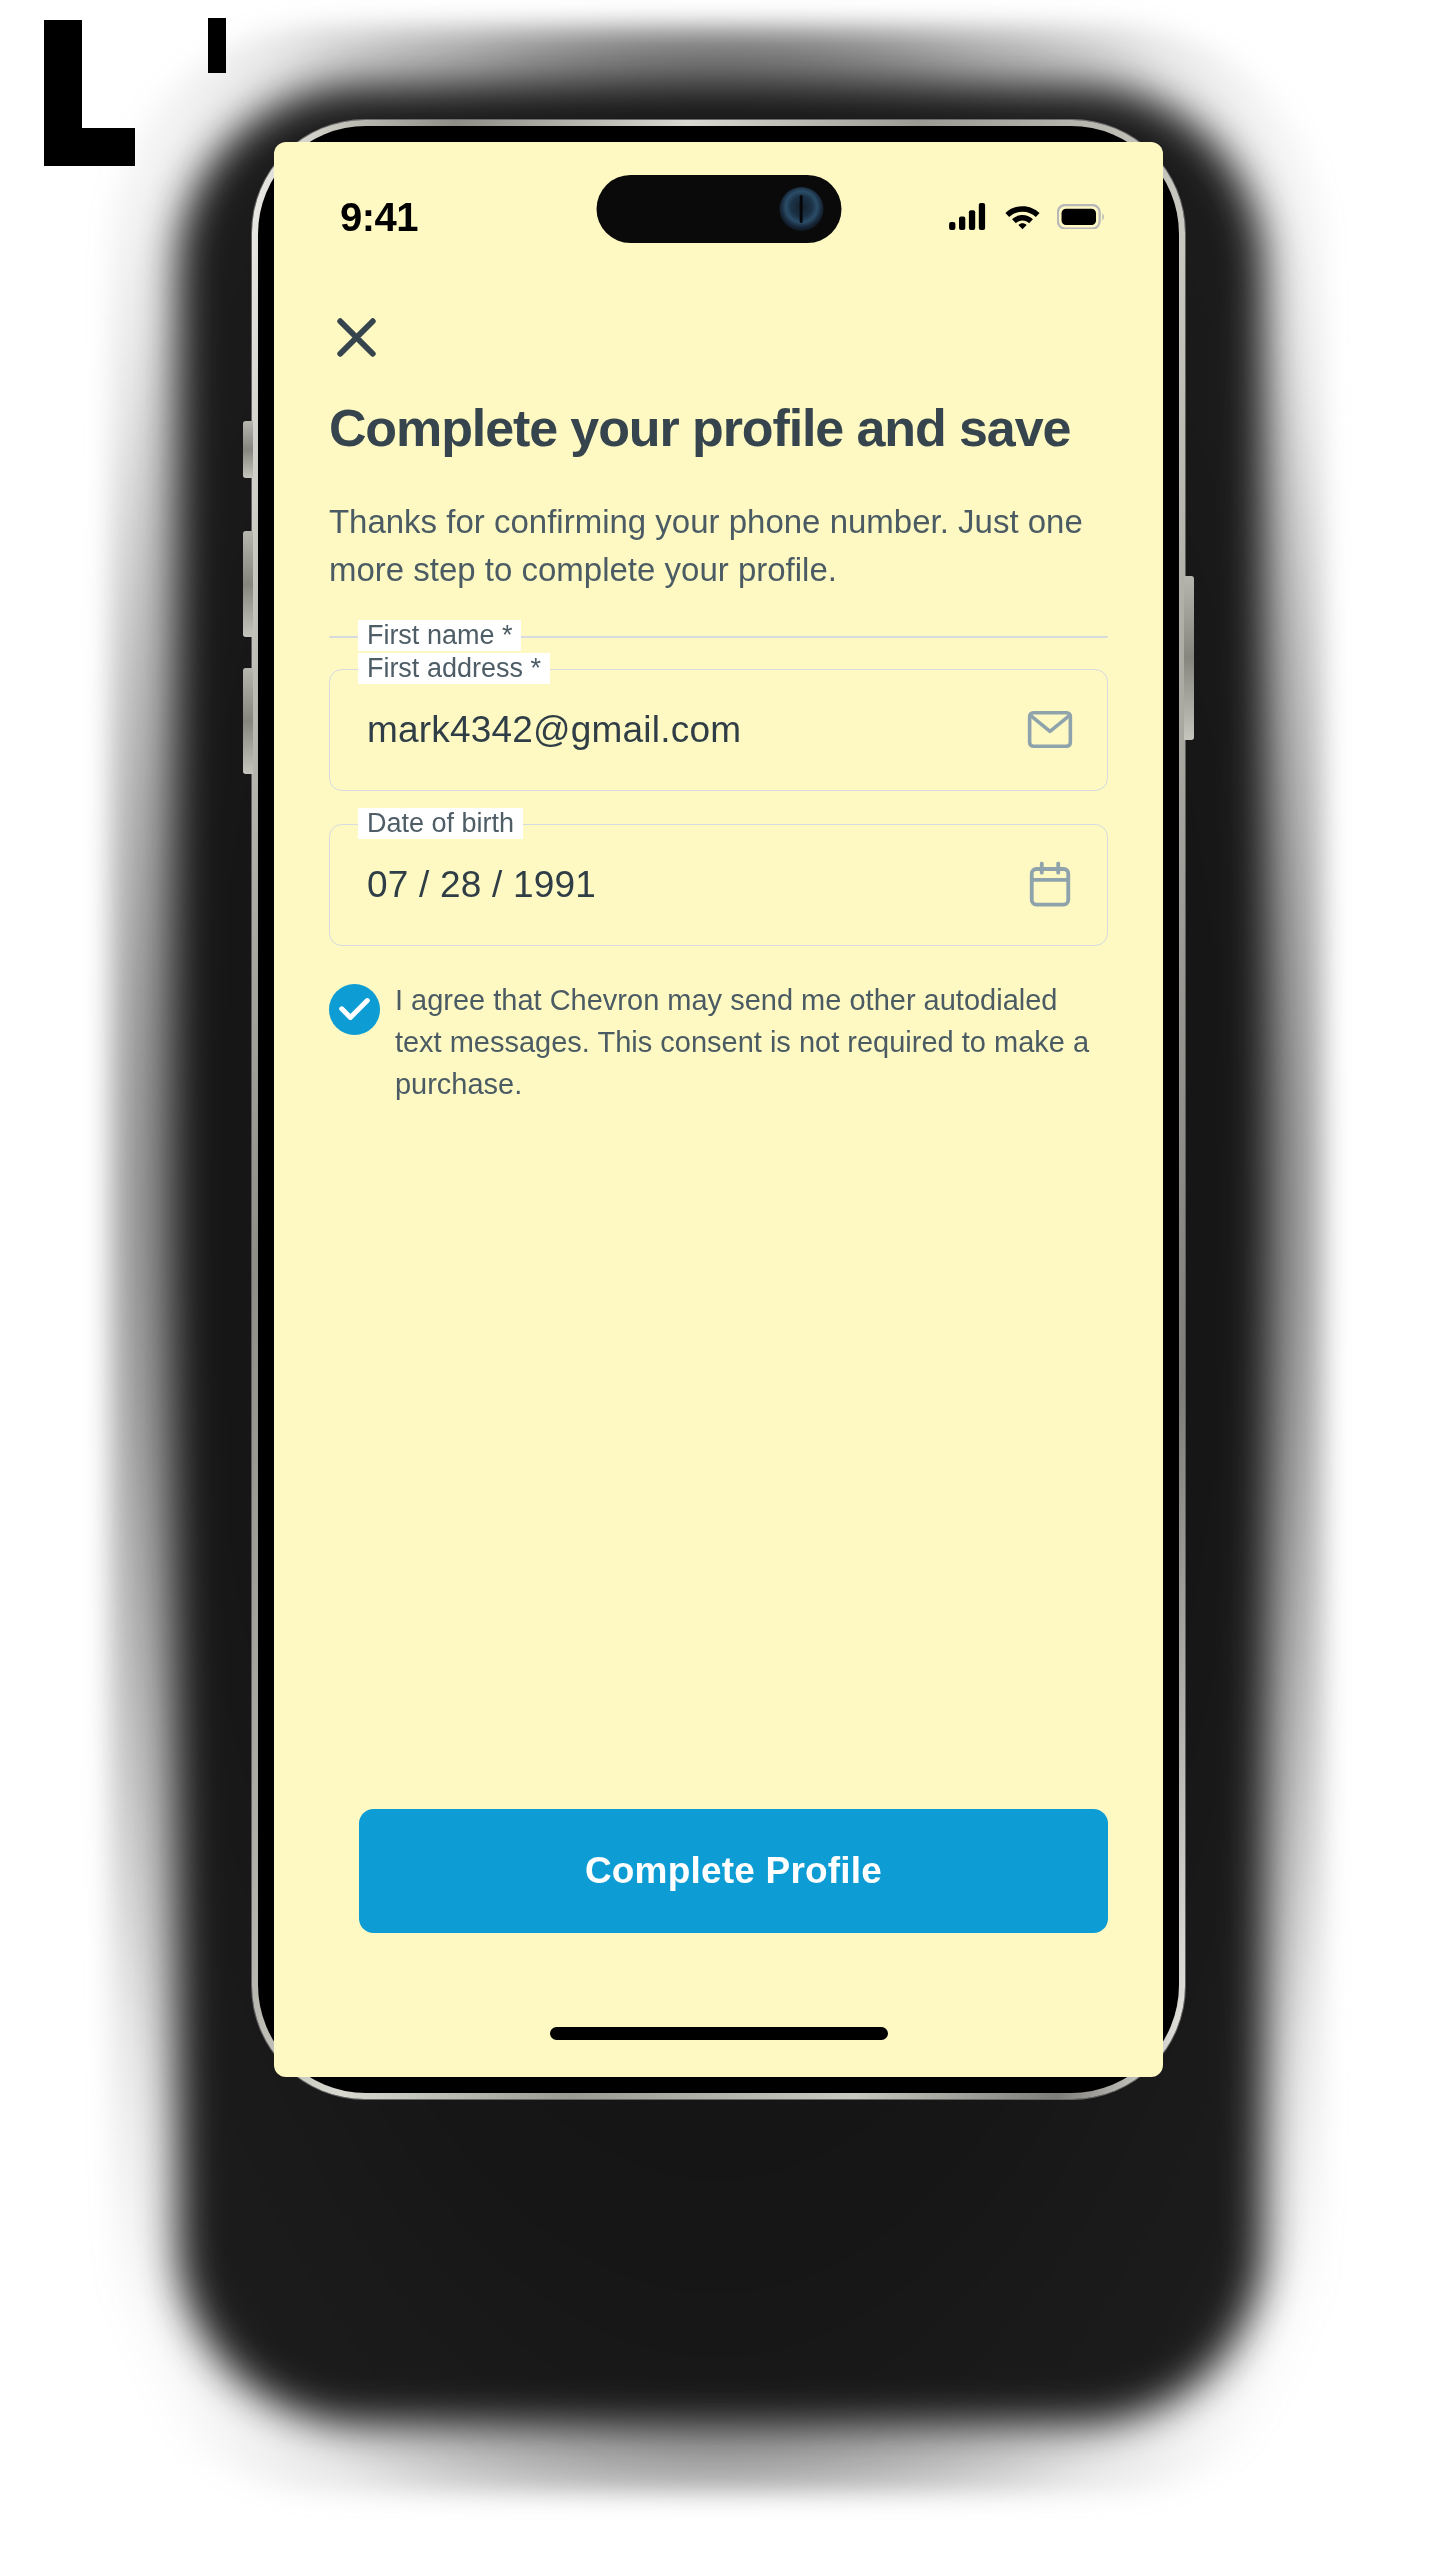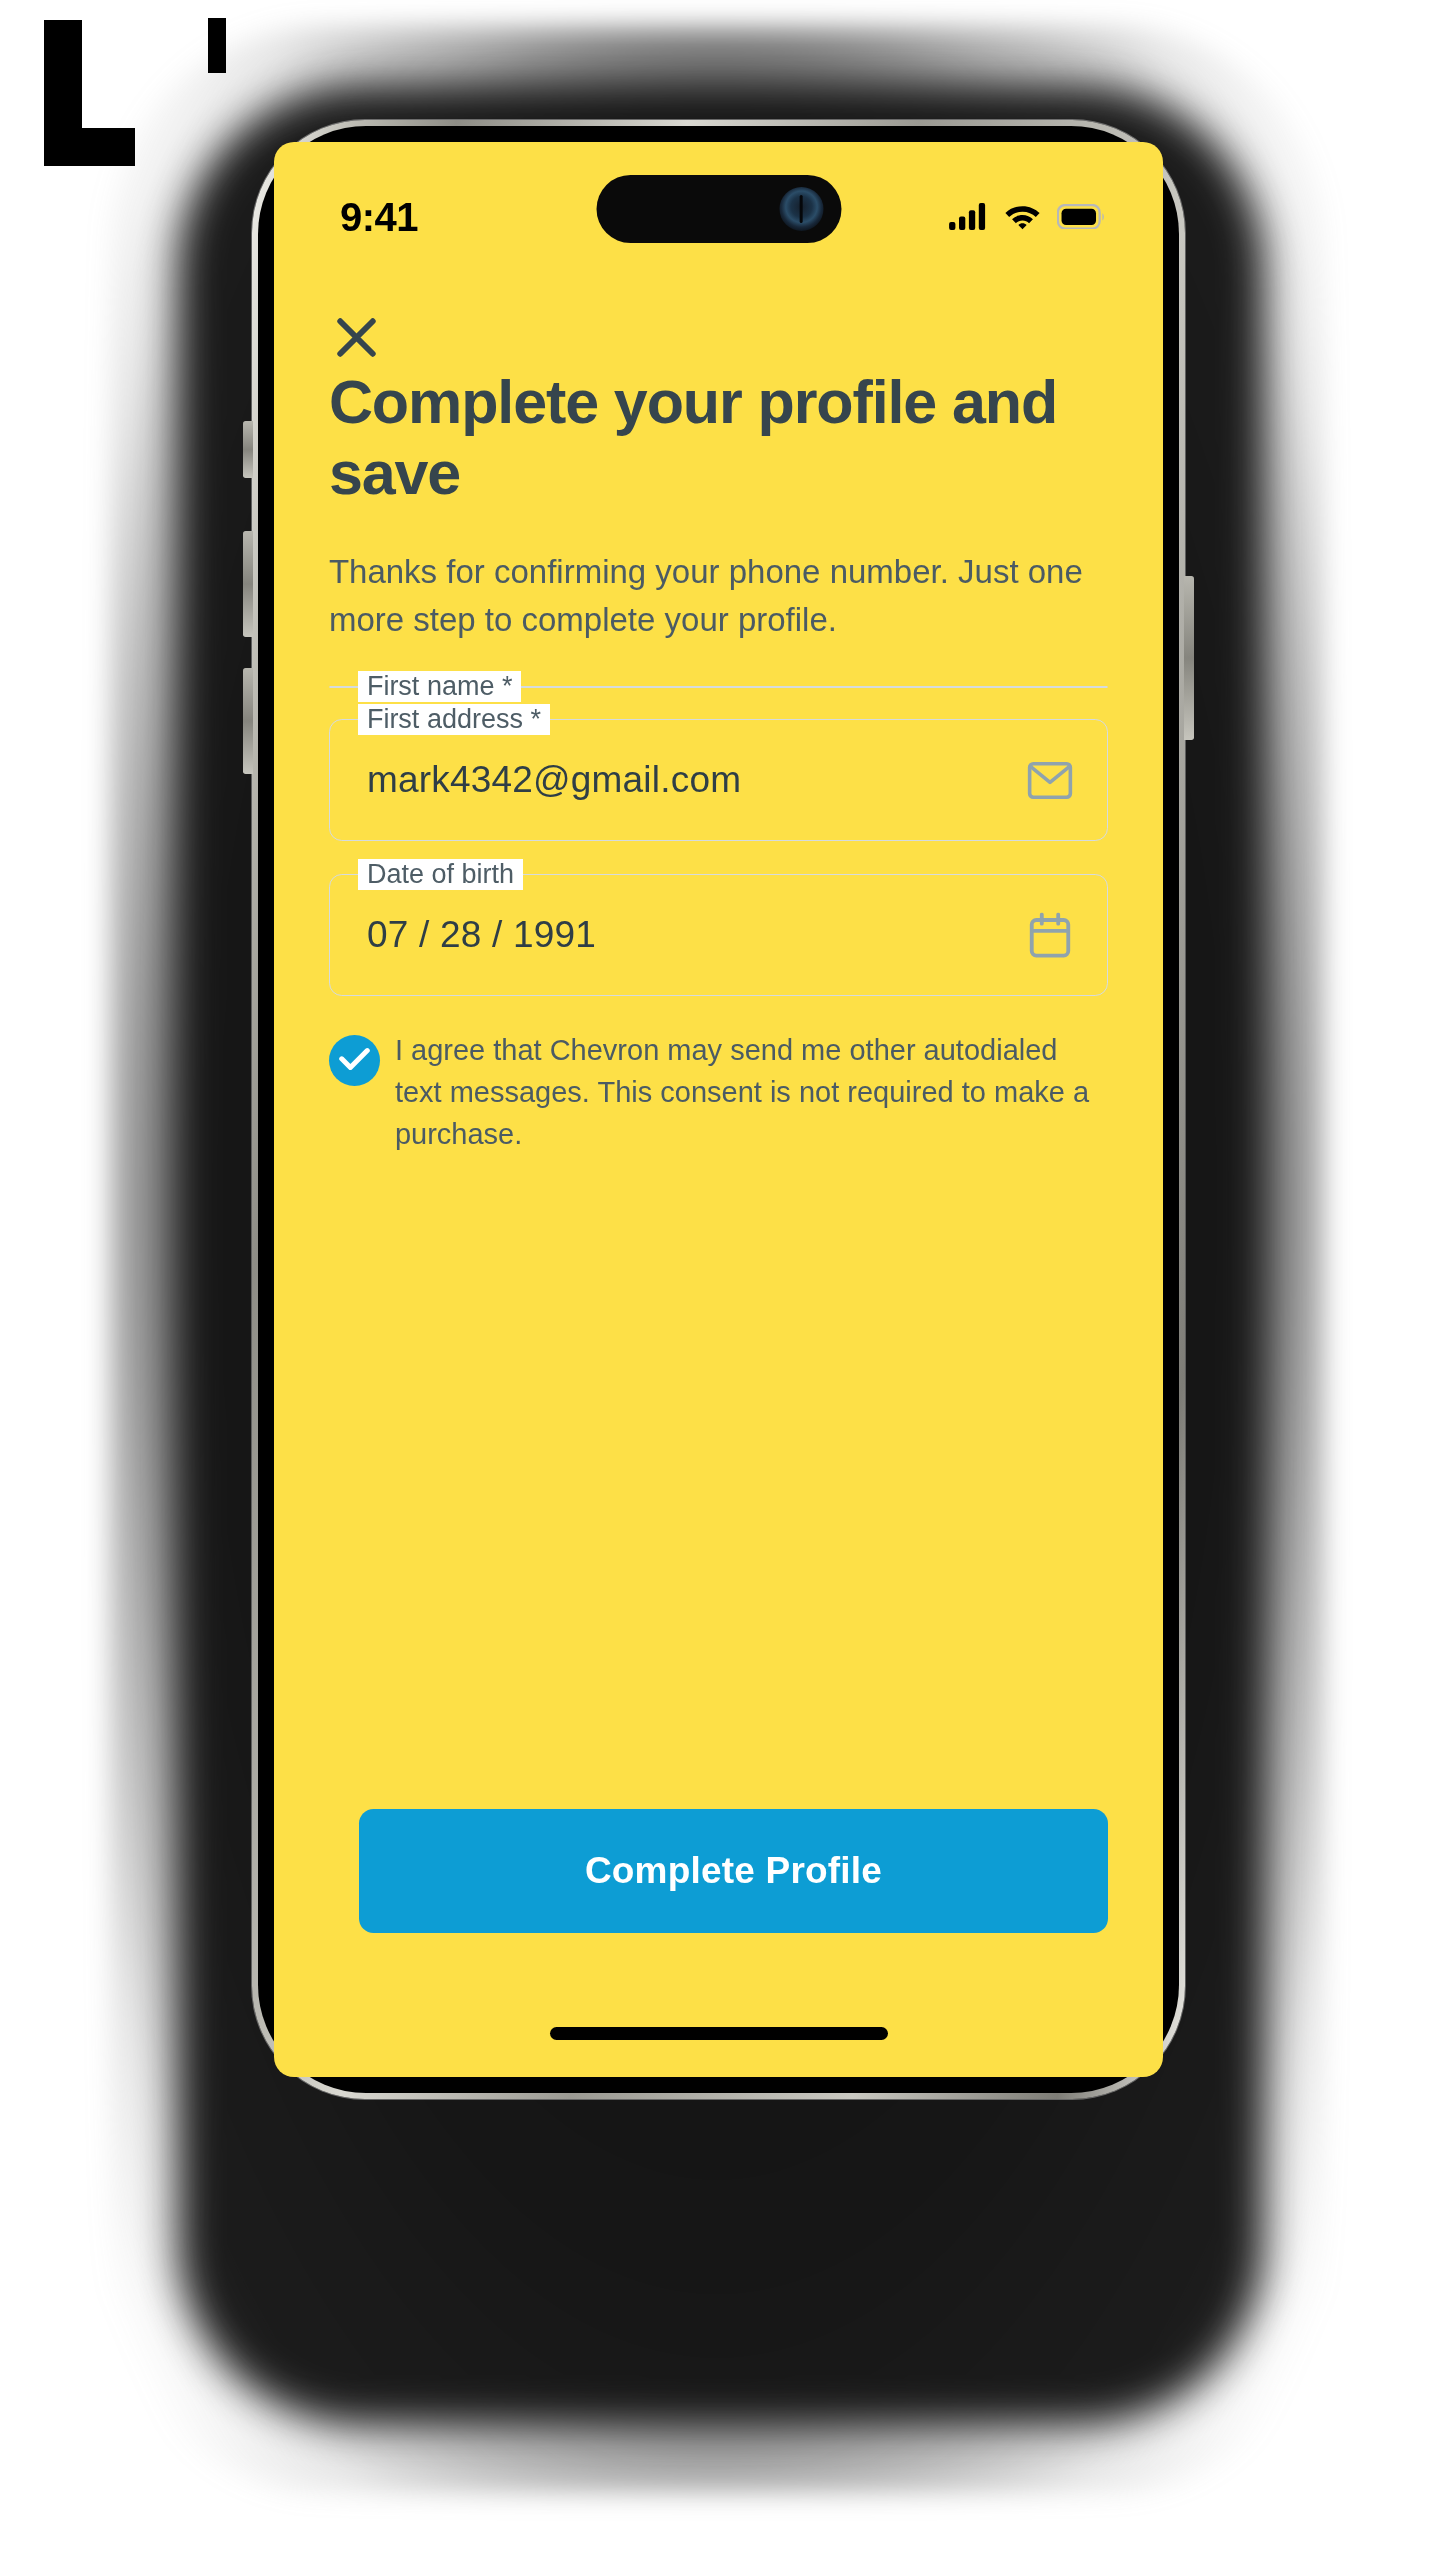--- a/index.html
+++ b/index.html
@@ -75,22 +75,22 @@
     width: 100%;
     height: 100%;
     border-radius: 108px;
     background: #000000;
     padding: 15.5px;
   }
   .screen {
     position: relative;
     width: 100%;
     height: 100%;
-    border-radius: 20px;
-    background: #fde047;
+    border-radius: 12px;
+    background: #fef9c3;
     overflow: hidden;
   }
 
   
   .btn-side {
     position: absolute;
     background: linear-gradient(180deg,#b7b6ae,#86857e 50%,#c6c5bd);
     border-radius: 2.7px 0 0 2.7px;
     left: -9px;
   }
@@ -168,21 +168,22 @@
   }
 
   .close-btn {
     margin-top: 53px;
     width: 55px; height: 55px;
     display: flex; align-items: center; justify-content: center;
     cursor: pointer;
   }
 
   .page-title {
-    font-size: 61px;
+    margin-top: 31px;
+    font-size: 52px;
     line-height: 1.16;
     font-weight: 700;
     color: #36454d;
     letter-spacing: -1.1px;
   }
 
   .page-subtitle {
     margin-top: 40px;
     font-size: 33px;
     line-height: 1.45;

